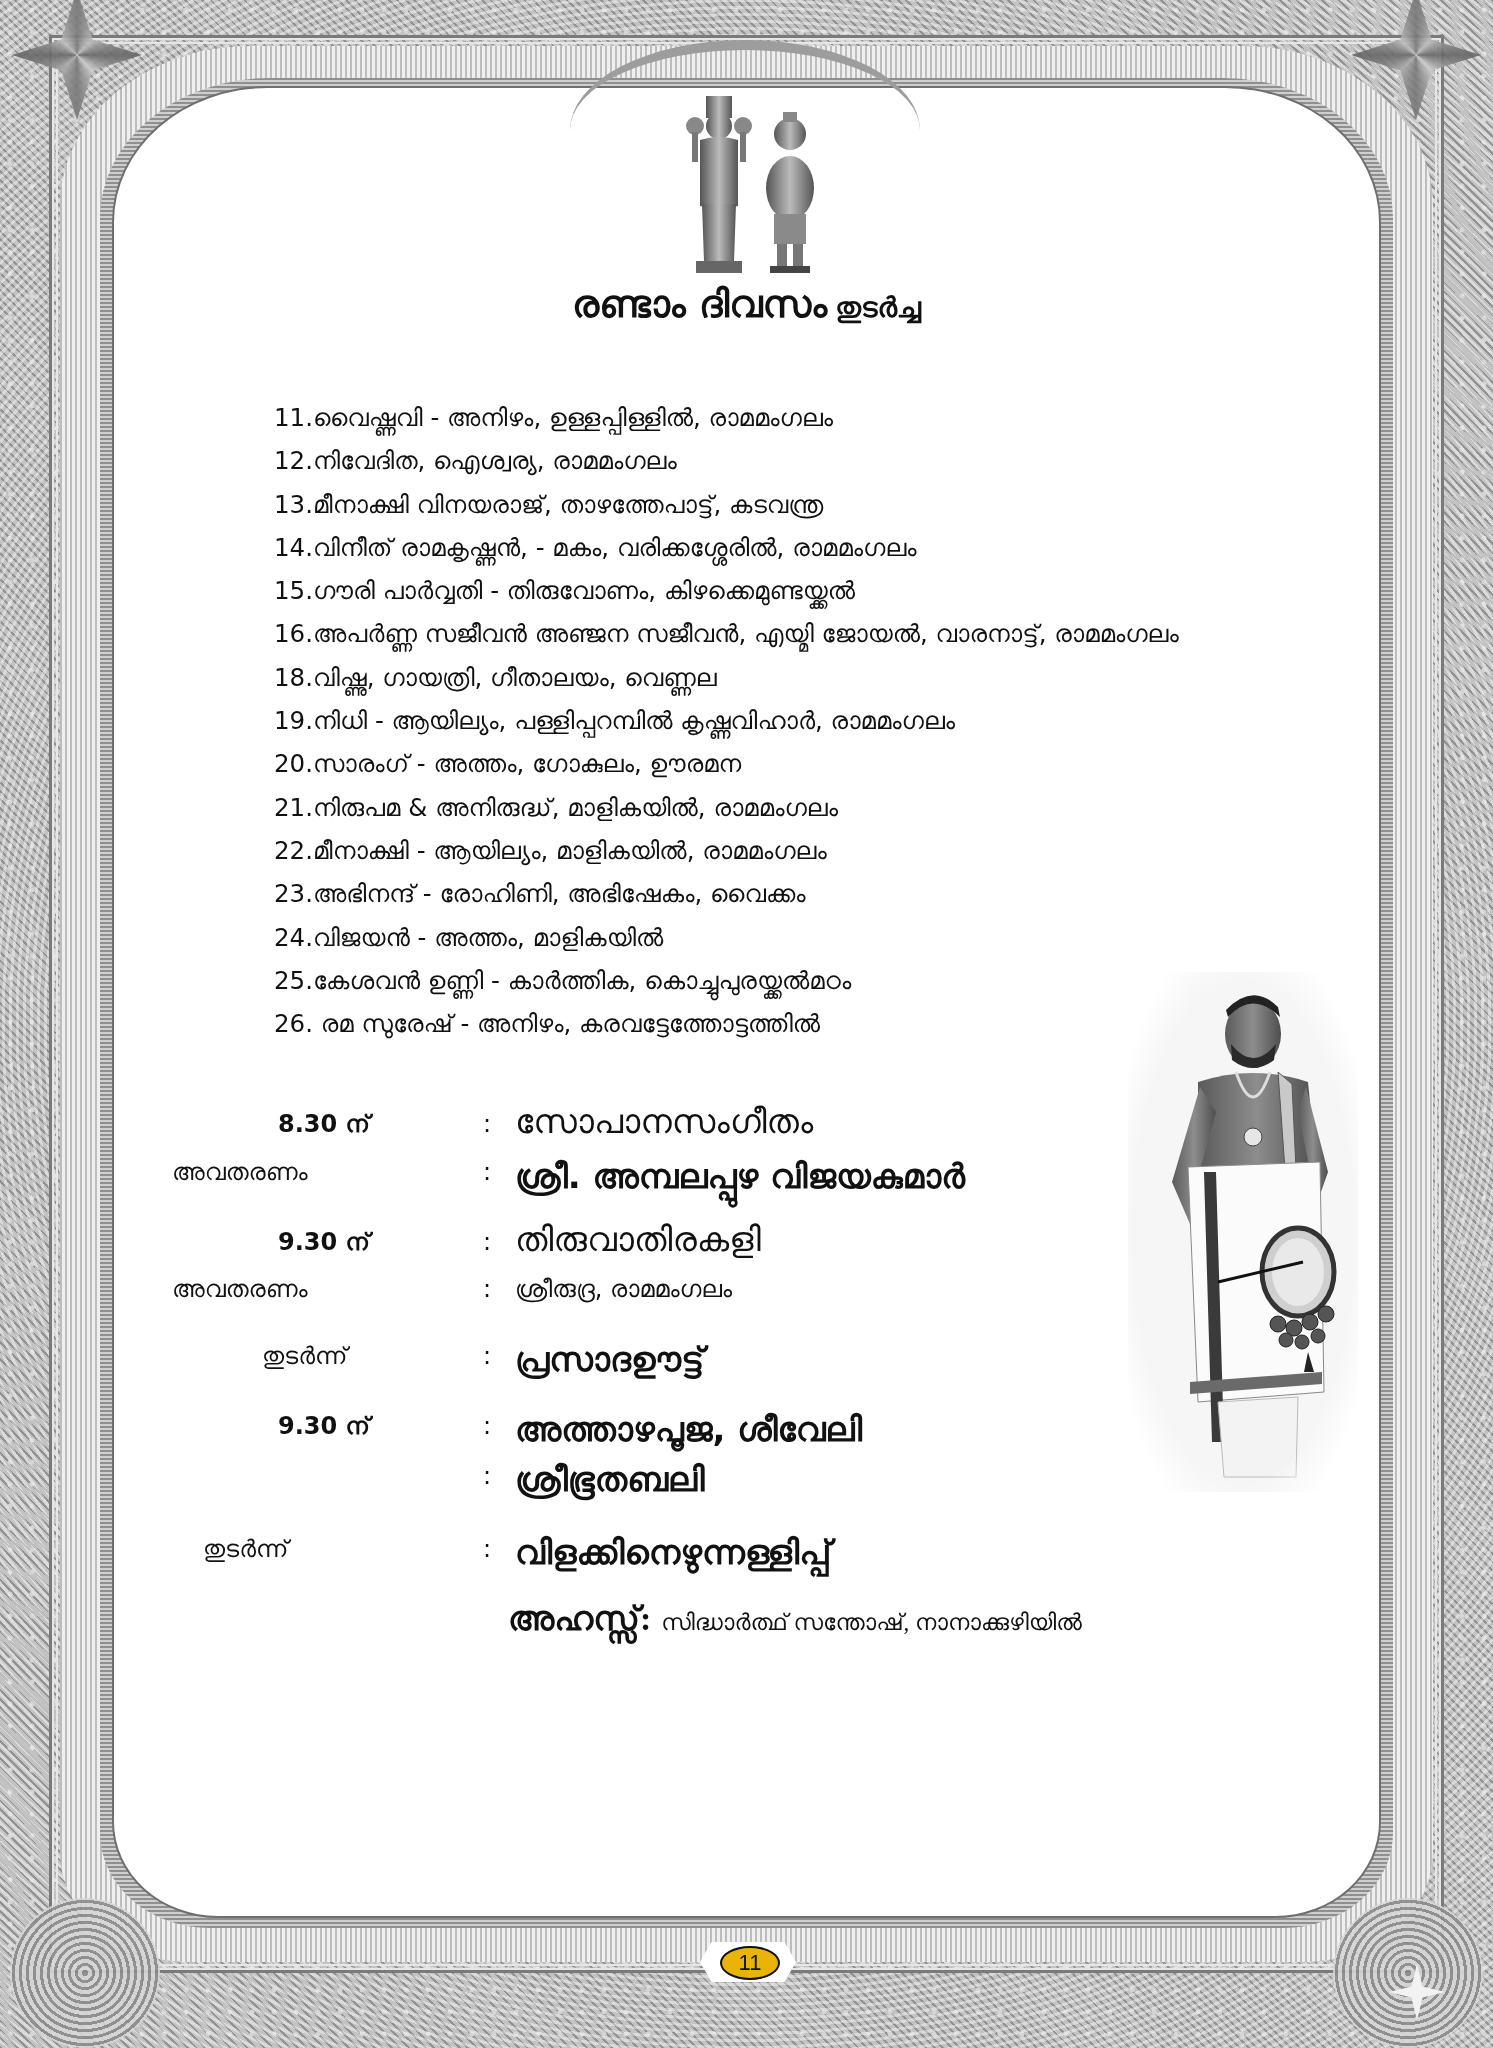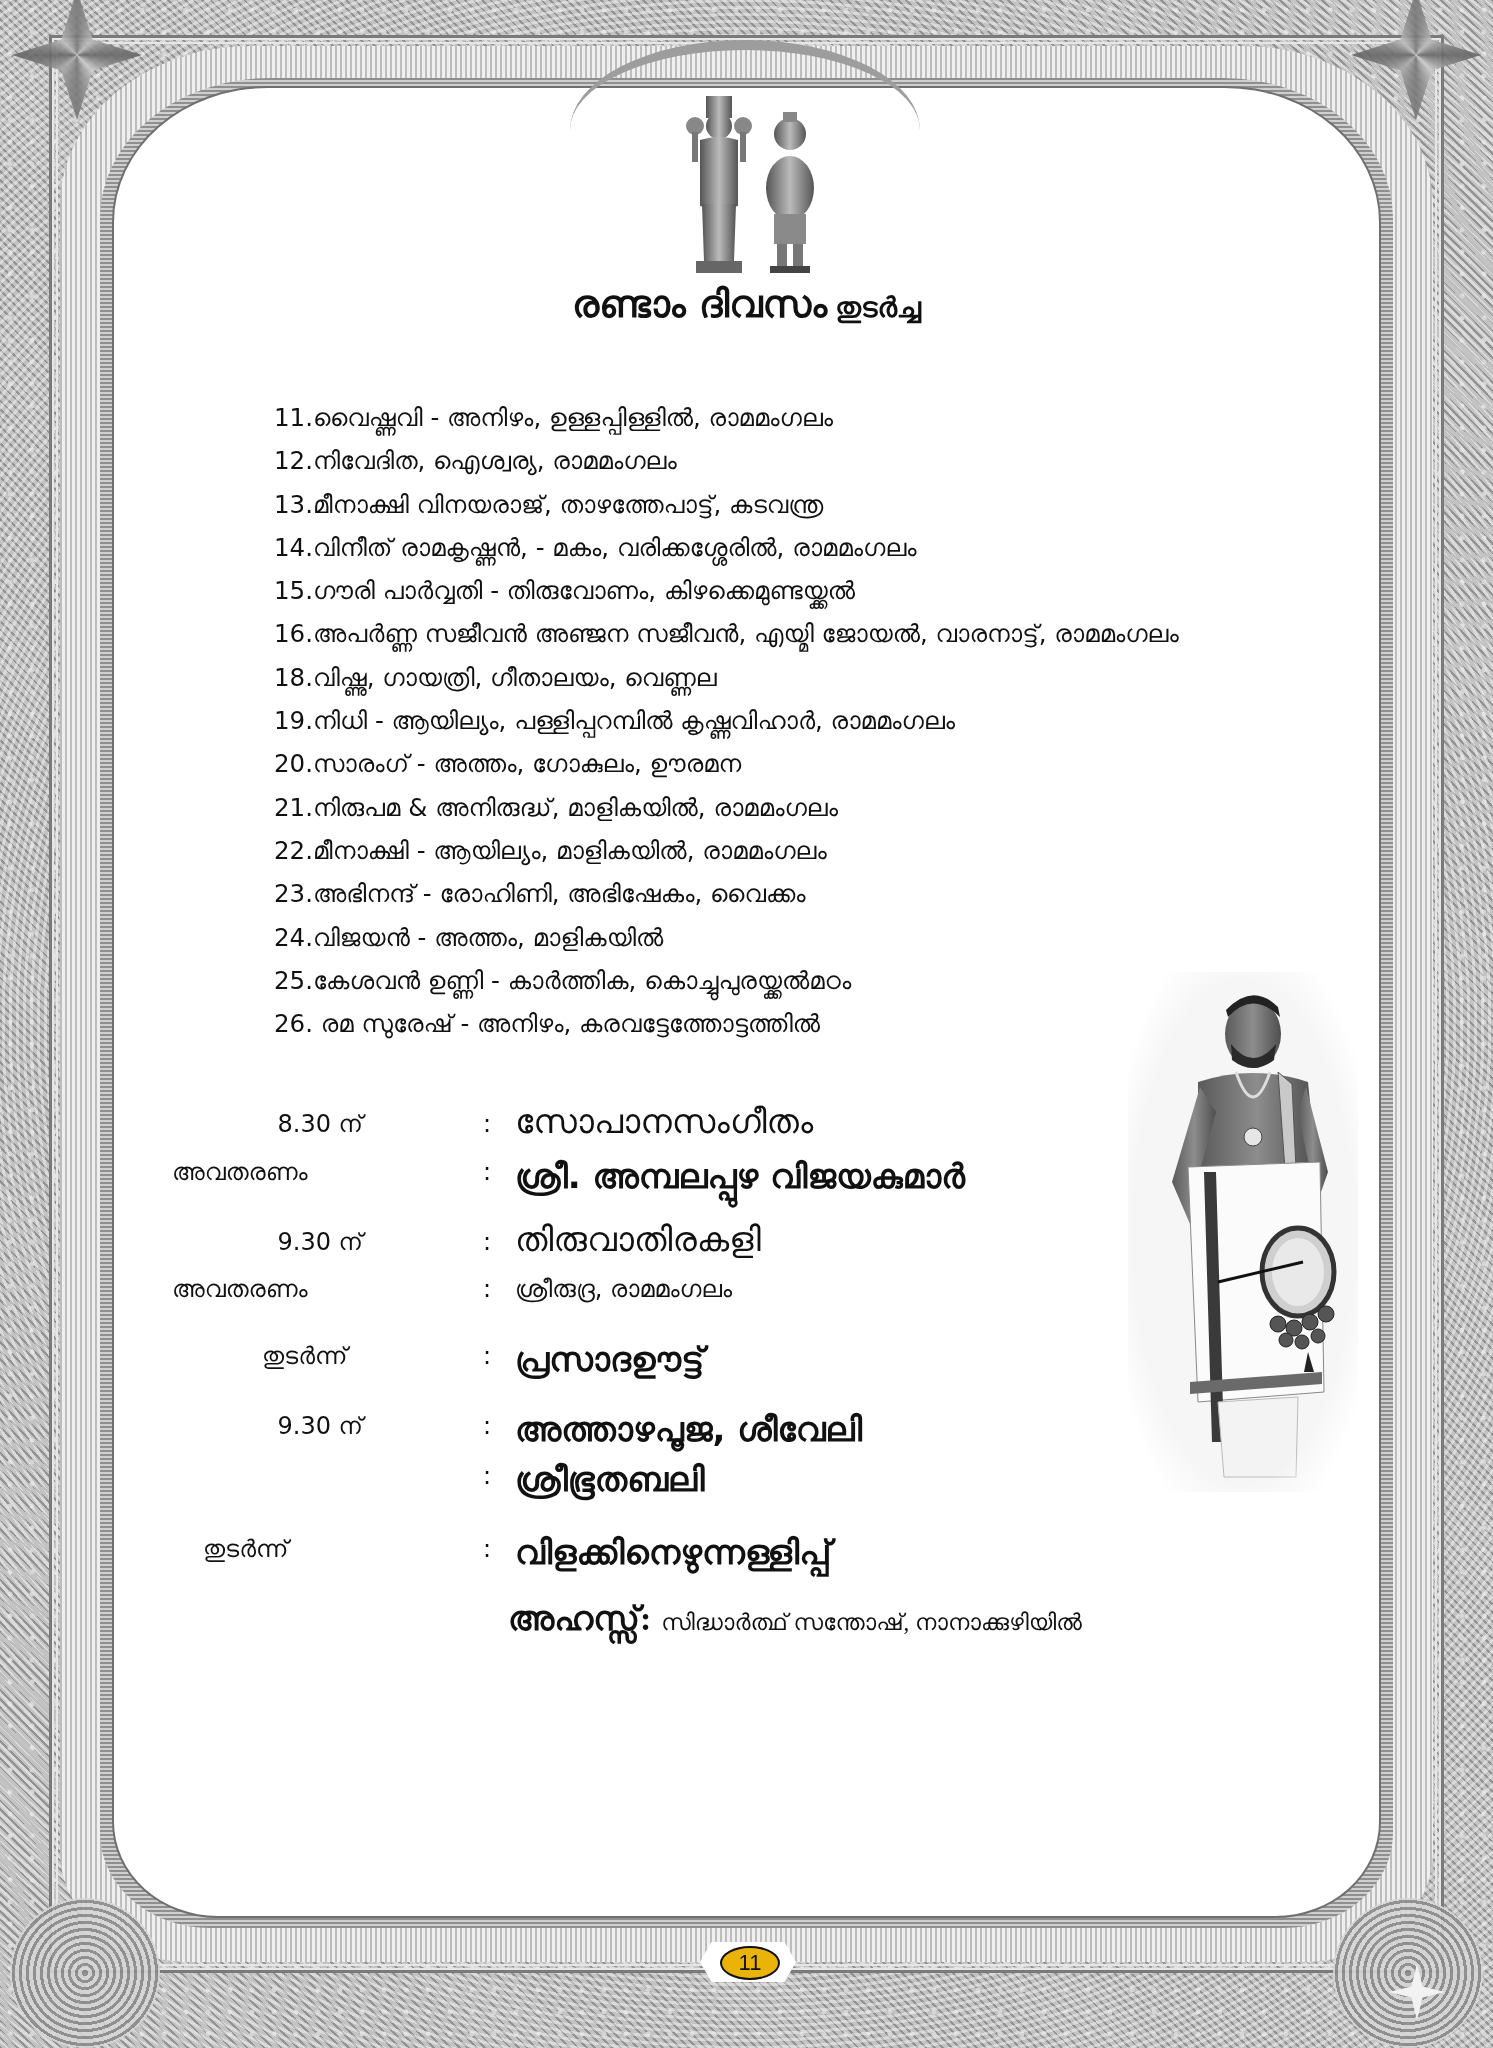--- a/index.html
+++ b/index.html
@@ -93,21 +93,21 @@
 
   
   .row { position: absolute; white-space: nowrap; }
   .row .label { position: absolute; font-size: 24px; text-align: right; }
   .row .colon { position: absolute; left: 483px; font-size: 24px; }
   .row .val { position: absolute; left: 515px; }
   .val.big { font-size: 34px; font-weight: normal; }
   .val.mid { font-size: 34px; font-weight: bold; }
   .val.plain { font-size: 24px; }
 
-  .lbl-time { left: 263px; width: 100px; text-align: right !important; }
+  .lbl-time { left: 270px; width: 100px; text-align: right !important; font-weight: bold; }
   .lbl-avatar { left: 172px; }
   .lbl-cont { left: 262px; }
   .lbl-cont2 { left: 203px; }
 
   .ahassu { position: absolute; left: 508px; top: 1600px; white-space: nowrap; font-family: Liberation Serif, serif; }
   .ahassu .k { font-size: 34px; font-weight: bold; }
   .ahassu .v { font-size: 23px; margin-left: 10px; }
 
   
   .photo {

